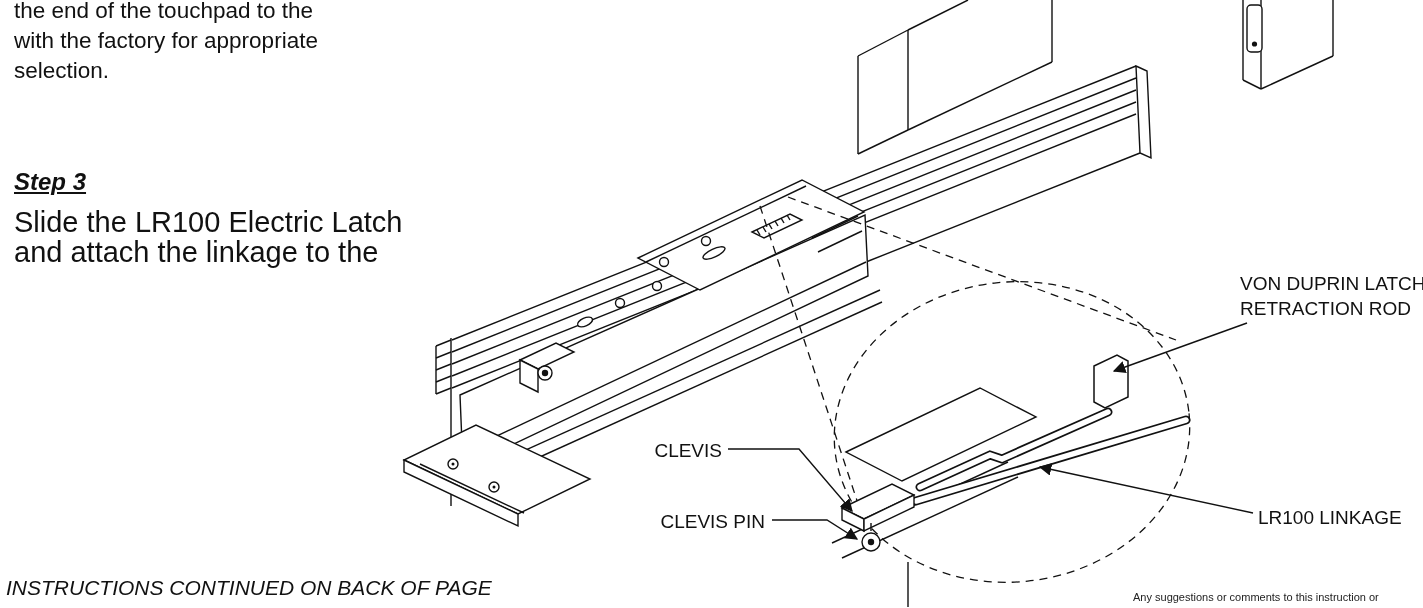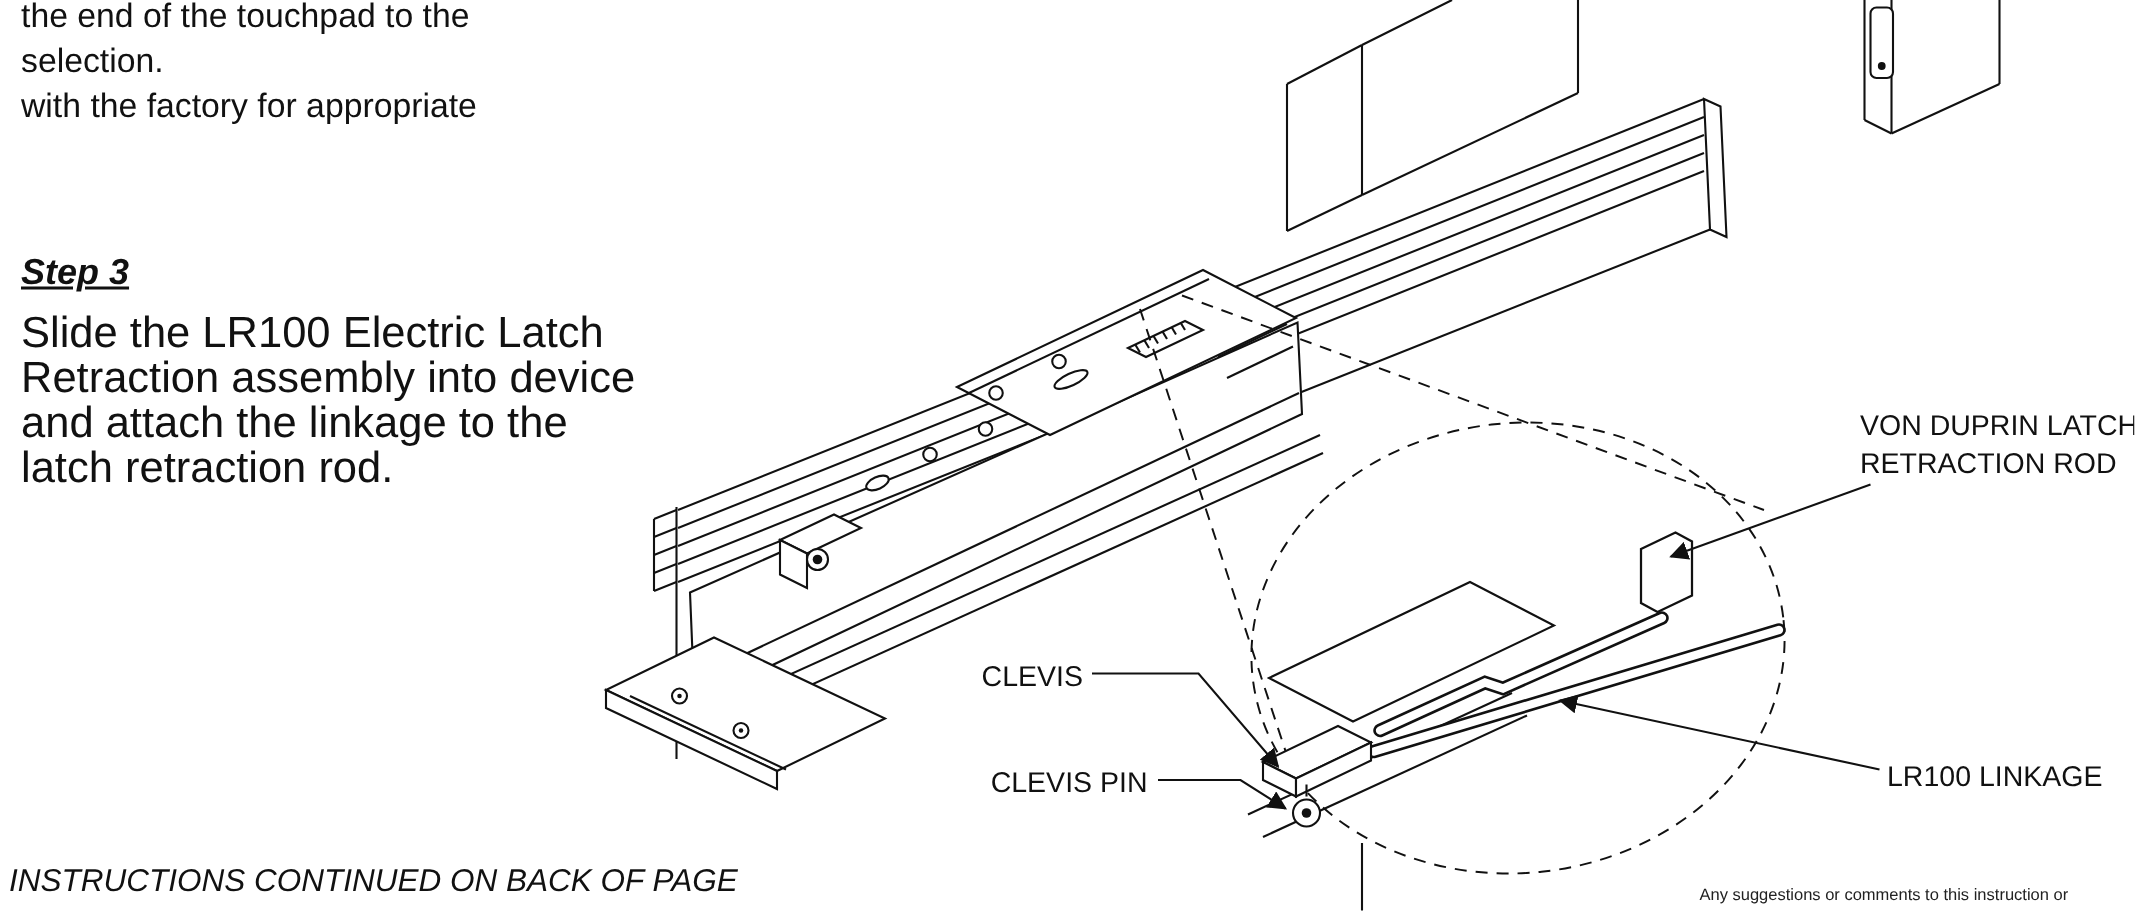--- a/index.html
+++ b/index.html
@@ -21,31 +21,29 @@
   svg.illustration { position:absolute; left:0; top:0; }
   svg text { font-family:"Liberation Sans", sans-serif; font-size:19px; fill:#111; }
 </style>
 </head>
 <body>
 
 <div class="page">
 
   <div class="intro">
     <div class="textline">the end of the touchpad to the</div>
+    <div class="textline">with the factory for appropriate</div>
     <div class="textline">selection.</div>
-    <div class="textline">with the factory for appropriate</div>
   </div>
 
   <div class="step2-heading">Step 3</div>
 
   <div class="step2-body">
     <div class="textline">Slide the LR100 Electric Latch</div>
-    <div class="textline">Retraction assembly into device</div>
     <div class="textline">and attach the linkage to the</div>
-    <div class="textline">latch retraction rod.</div>
   </div>
 
   <div class="footer-note">INSTRUCTIONS CONTINUED ON BACK OF PAGE</div>
   <div class="fine-print">Any suggestions or comments to this instruction or</div>
 
   <svg class="illustration" width="1423" height="608" viewBox="0 0 1423 608">
     <defs>
       <marker id="arrow" viewBox="0 0 10 10" refX="9" refY="5" markerWidth="9" markerHeight="9" orient="auto">
         <path d="M0,0 L10,5 L0,10 z" fill="#111"></path>
       </marker>

